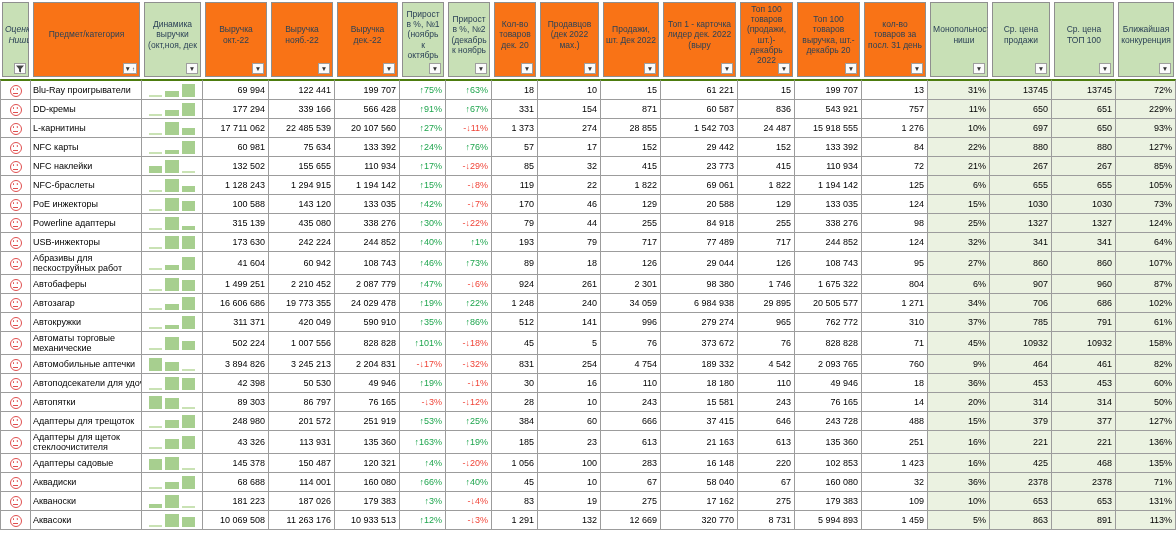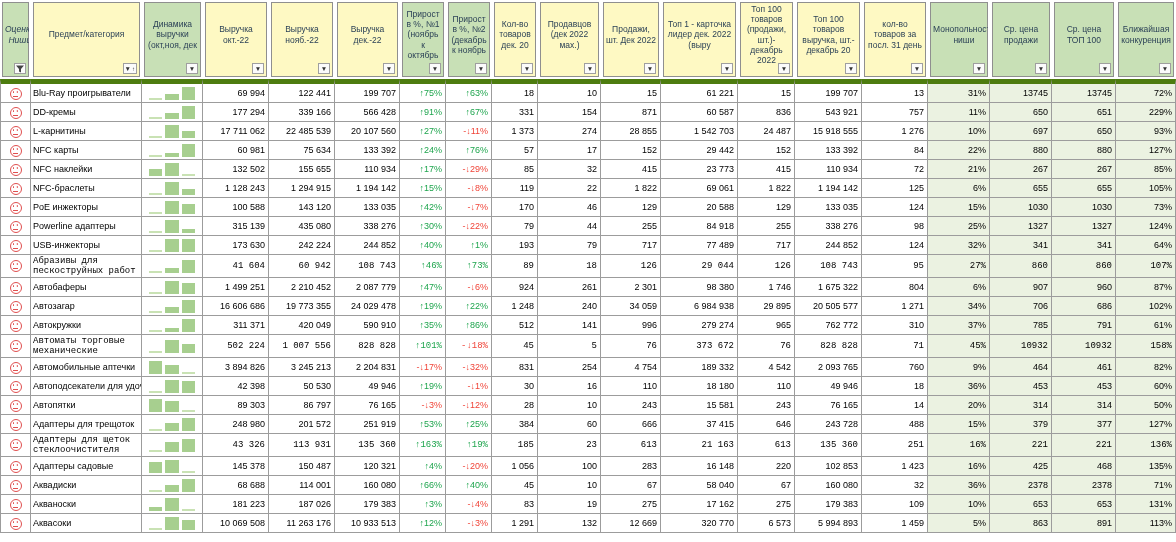--- a/index.html
+++ b/index.html
@@ -7,36 +7,36 @@
   table{border-collapse:separate;border-spacing:0;table-layout:fixed;width:1176px;}
   
   .bandrow td{height:13px;}
   .gap{background:#fff;border:none;}
   .band{background:#F8D57E;border:1px solid #bdbdbd;text-align:center;font-size:8px;
         color:#4c4020;padding:0 2px;white-space:nowrap;overflow:hidden;letter-spacing:.2px;}
   
   .hd{position:relative;vertical-align:middle;text-align:center;font-size:8.5px;line-height:1.2;
       font-weight:400;color:#2c4257;padding:2px 3px 12px;border:2px solid #fff;
       box-shadow:inset 0 0 0 1px #8f8f8f;height:47px;overflow:hidden;}
-  .hd.blue{background:#fef9c3;}
+  .hd.blue{background:#f97316;}
   .hd.green{background:#C8E0B6;}
   .hd.it{font-style:italic;}
   .hl{display:inline-block;}
   .dd{position:absolute;right:3px;bottom:3px;min-width:12px;height:11px;background:#fbfbfb;
       border:1px solid #9f9f9f;font-size:6.5px;color:#333;display:flex;align-items:center;
       justify-content:center;cursor:pointer;box-sizing:border-box;padding:0 1px;}
   .sortup{font-size:6px;line-height:6px;margin-left:1px;}
   
   td{box-sizing:border-box;}
   tbody td{border-right:1px solid #9c9c9c;border-bottom:1px solid #9c9c9c;background:#fff;
            vertical-align:middle;color:#000;overflow:hidden;}
   tbody td:first-child{border-left:1px solid #9c9c9c;}
-  tbody tr:first-child td{border-top:5px solid #4d7c0f;}
+  tbody tr:first-child td{border-top:2px solid #4d7c0f;}
   .sgl{height:15px;}
-  .dbl{height:23px;font-family:Liberation Mono, monospace;}
+  .dbl{height:23px;}
   .facec{text-align:center;padding:0;}
   .face{display:inline-block;width:12px;height:12px;border:1.5px solid #E04F4F;border-radius:50%;
         position:relative;box-sizing:border-box;vertical-align:middle;}
   .face::before{content:"";position:absolute;top:2.5px;left:2px;width:1.8px;height:1.8px;
         background:#E04F4F;border-radius:50%;box-shadow:3.8px 0 0 #E04F4F;}
   .face::after{content:"";position:absolute;bottom:2px;left:2px;width:5px;height:1.4px;
         background:#E04F4F;}
   .cat{font-size:9px;text-align:left;padding:0 2px;line-height:1.12;}
   .sgl .cat{white-space:nowrap;}
   .num{font-size:9px;text-align:right;padding:0 3px;white-space:nowrap;}
@@ -708,21 +708,21 @@
         </td>
         <td class="num">10 069 508</td>
         <td class="num">11 263 176</td>
         <td class="num">10 933 513</td>
         <td class="pct gup">↑12%</td>
         <td class="pct gdn">-↓3%</td>
         <td class="num">1 291</td>
         <td class="num">132</td>
         <td class="num">12 669</td>
         <td class="num">320 770</td>
-        <td class="num">6 573</td>
+        <td class="num">8 731</td>
         <td class="num">5 994 893</td>
         <td class="num">1 459</td>
         <td class="num tint">5%</td>
         <td class="num tint">863</td>
         <td class="num tint">891</td>
         <td class="num tint">113%</td>
       </tr>
     </tbody>
 </table>
 

